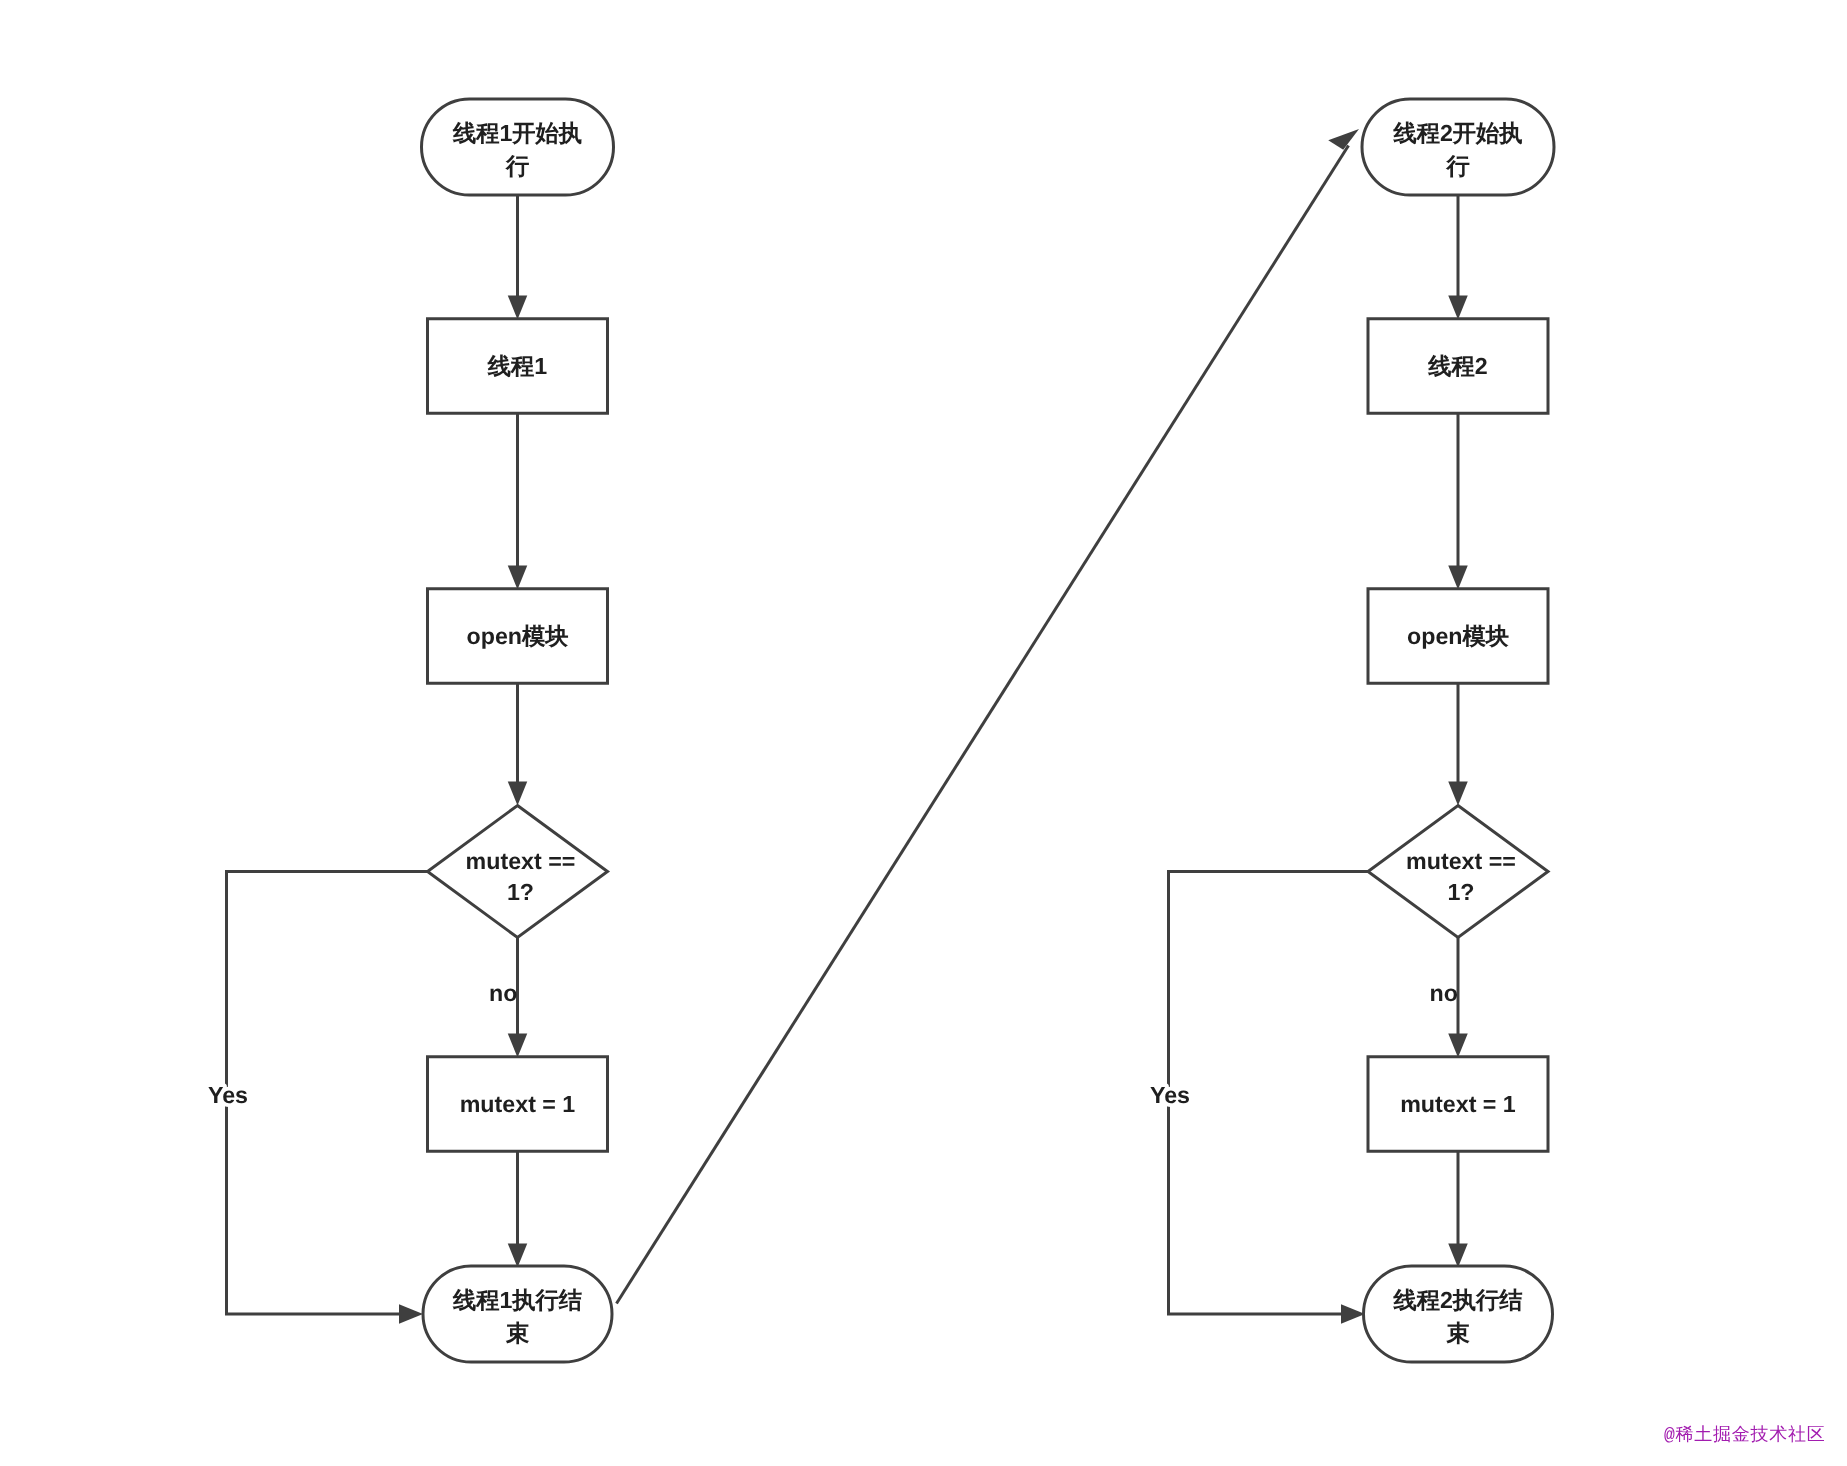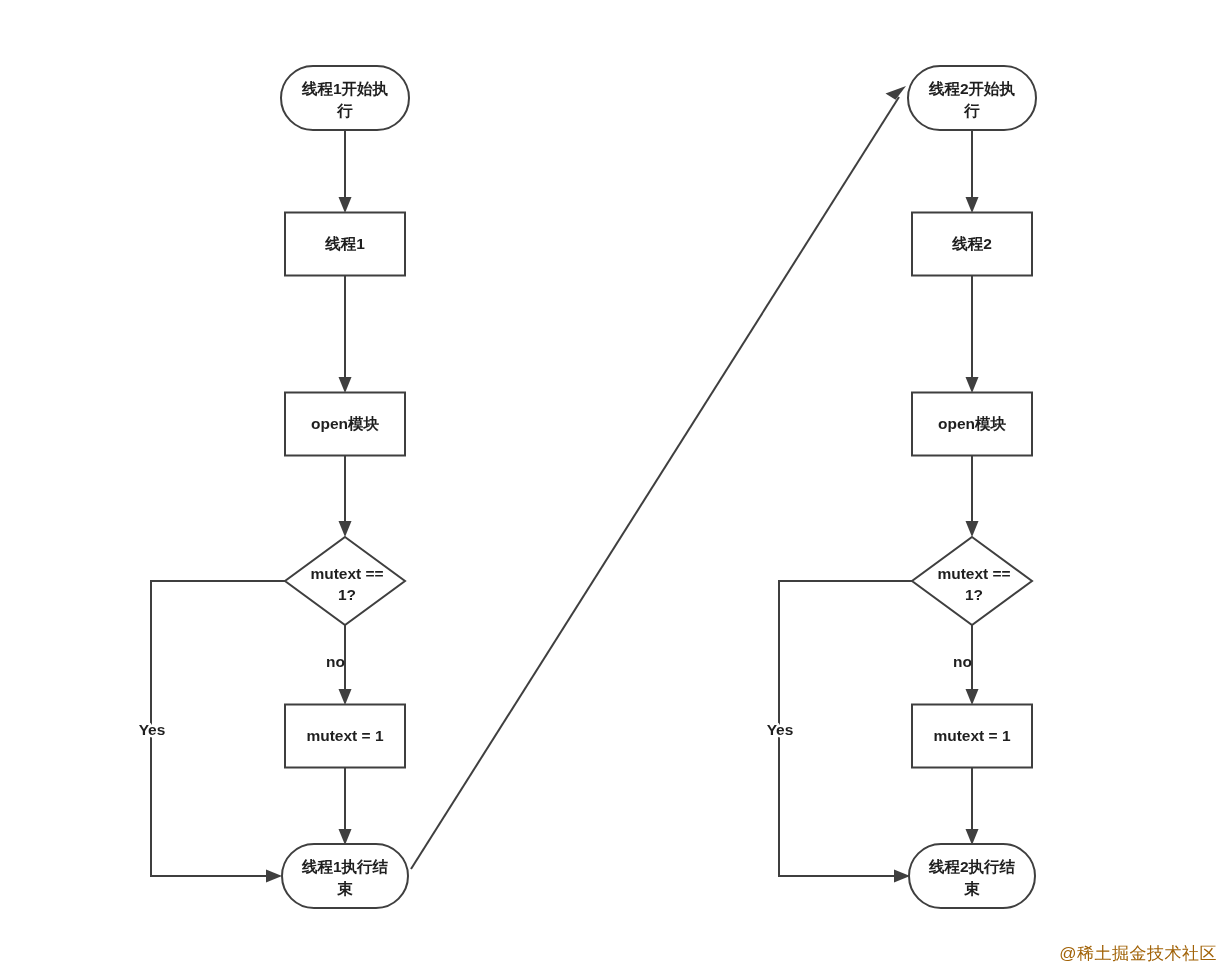--- a/index.html
+++ b/index.html
@@ -52,23 +52,23 @@
     font-size: 15.5px;
     font-weight: 700;
     fill: #1f1f1f;
     text-anchor: middle;
     dominant-baseline: middle;
   }
   .watermark-text {
     position: absolute;
     right: 14px;
     bottom: 12px;
-    font-family: Liberation Sans, sans-serif;
-    font-size: 17px;
-    color: #a16207;
+    font-family: Liberation Mono, monospace;
+    font-size: 12px;
+    color: #a21caf;
     letter-spacing: 0.5px;
     user-select: none;
   }
 </style>
 </head>
 <body>
 
 <svg id="flow-canvas" viewBox="0 0 1231 977" xmlns="http://www.w3.org/2000/svg">
 
   <g>

